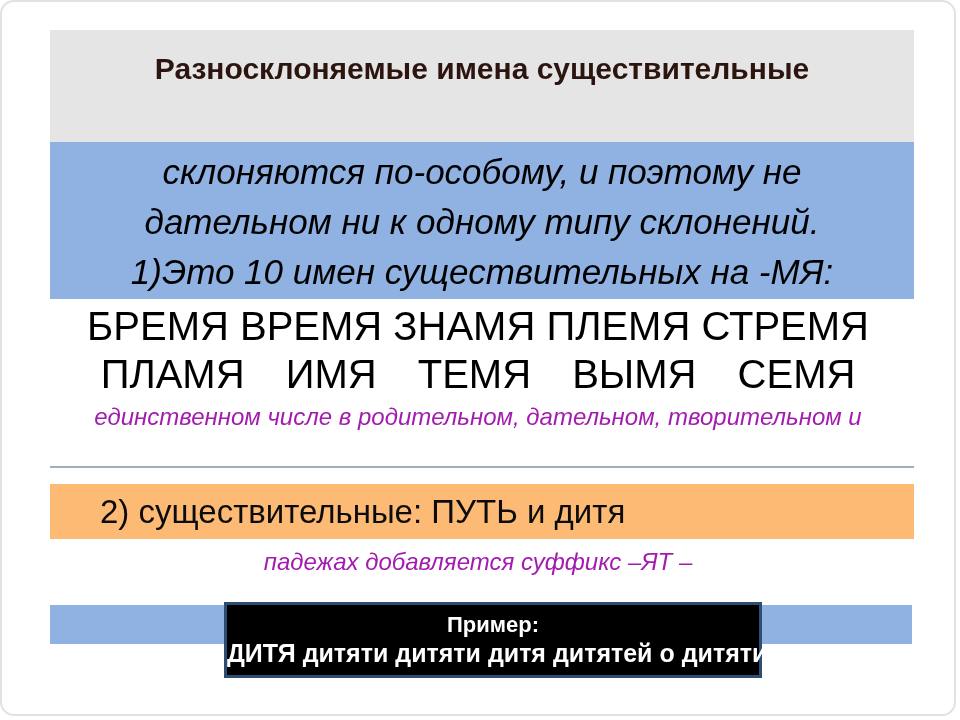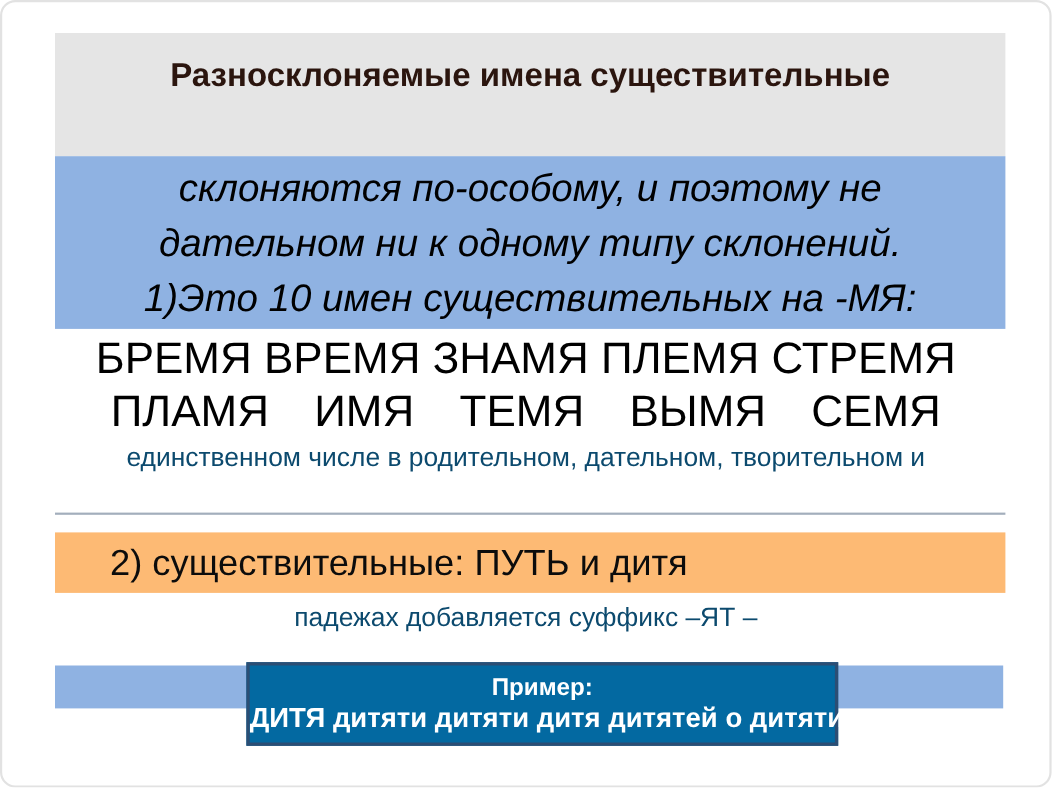--- a/index.html
+++ b/index.html
@@ -66,21 +66,22 @@
     white-space: nowrap;
   }
   .mya-line2 {
     word-spacing: 30px;
   }
   .note {
     position: absolute;
     left: 0;
     width: 100%;
     text-align: center;
-    color: #0c4a6e;
+    color: #a21caf;
+    font-style: italic;
   }
   .note1 { top: 399px; }
   .note2 { top: 544px; }
   .note-line {
     font-size: 24px;
     line-height: 31px;
     white-space: nowrap;
   }
   .divider {
     position: absolute;
@@ -109,21 +110,21 @@
     width: 862px;
     height: 39px;
     background: #8fb2e2;
   }
   .example-box {
     position: absolute;
     left: 222px;
     top: 600px;
     width: 538px;
     height: 76px;
-    background: #0369a1;
+    background: #000000;
     border: 3px solid #2c4e74;
     box-sizing: border-box;
     text-align: center;
     color: #ffffff;
   }
   .example-label {
     font-size: 22px;
     font-weight: bold;
     margin-top: 7px;
     line-height: 26px;

